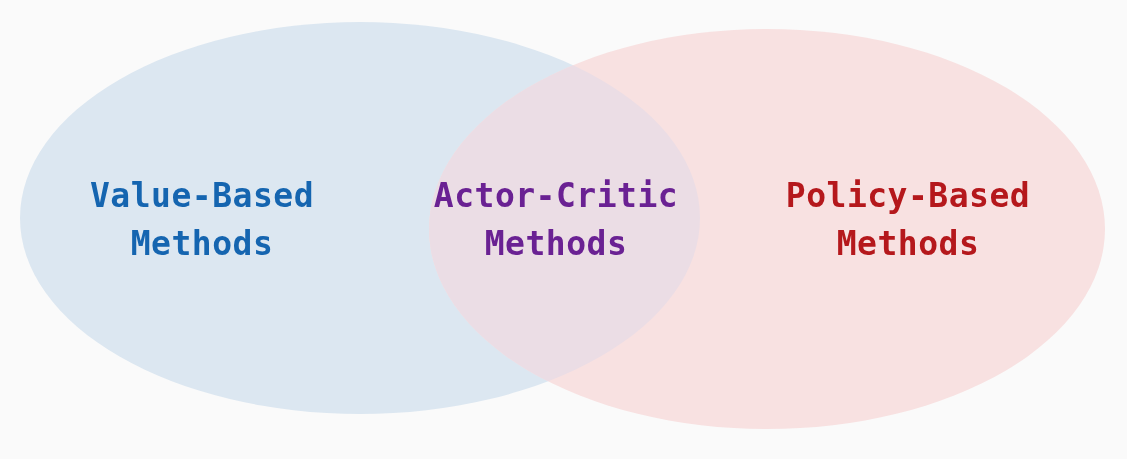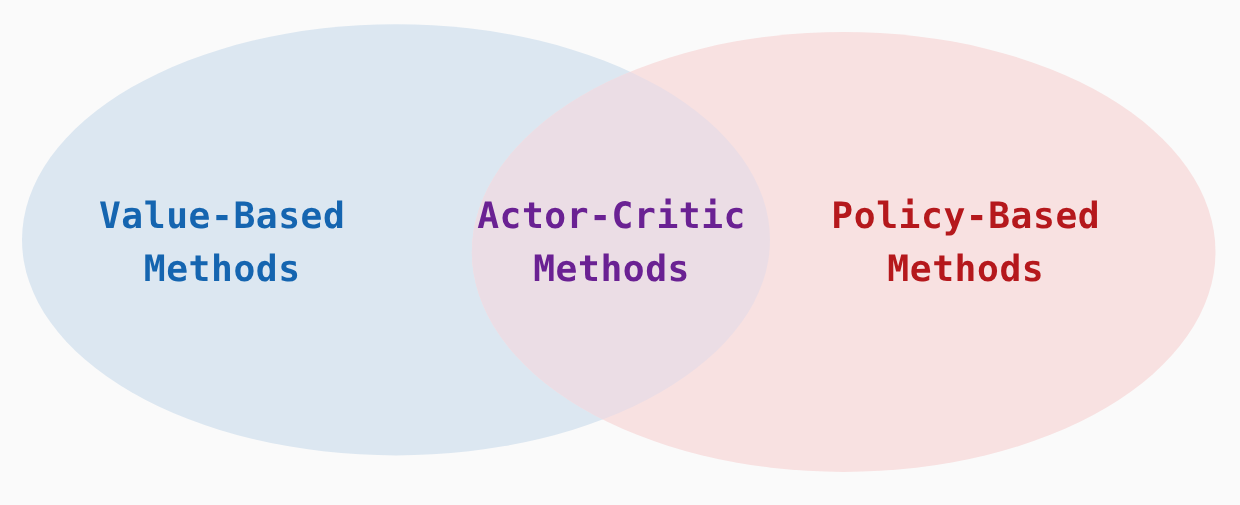--- a/index.html
+++ b/index.html
@@ -45,21 +45,21 @@
     width: 320px;
     color: #1565b0;
   }
   #label-center {
     left: 396px;
     top: 172px;
     width: 320px;
     color: #6a2193;
   }
   #label-right {
-    left: 718px;
+    left: 748px;
     top: 172px;
     width: 320px;
     color: #b5181c;
   }
 </style>
 </head>
 <body style="background: rgb(250, 250, 250);">
 
 <div id="venn-figure" style="background: rgb(250, 250, 250);">
 

